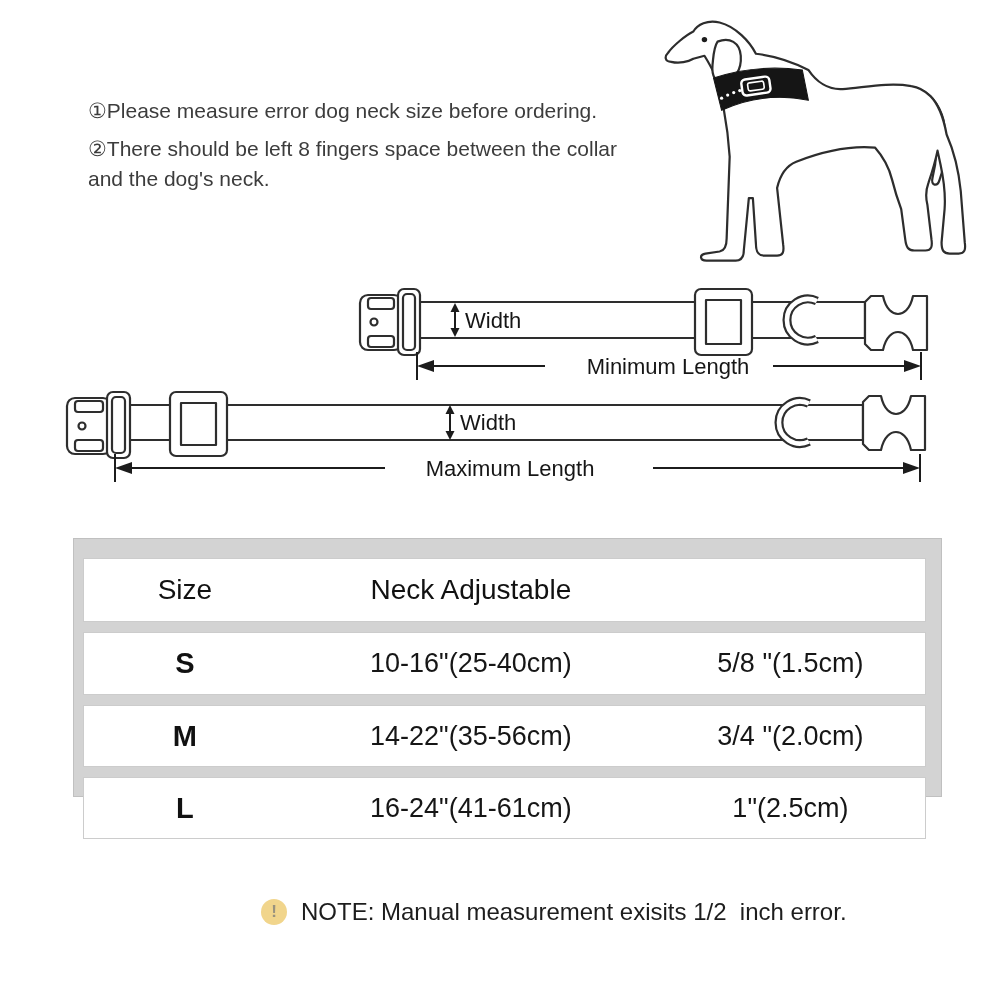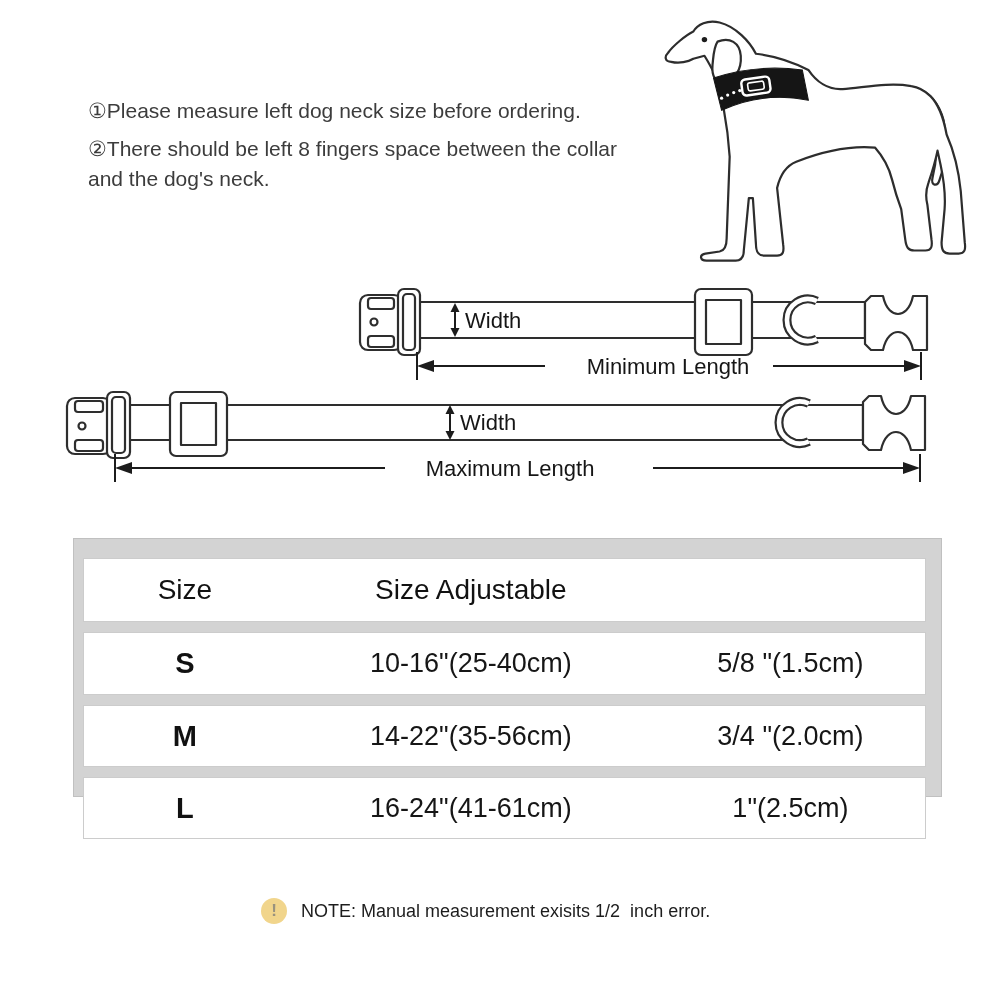--- a/index.html
+++ b/index.html
@@ -33,29 +33,29 @@
   .c3{width:32%;}
   .trow.header .cell{font-size:28px;color:#111;}
   .size-cell{font-size:29px;font-weight:bold;color:#111;}
   .data-cell{font-size:27px;color:#161616;}
 
   
   .note{position:absolute;left:261px;top:898px;display:flex;align-items:center;}
   .note-icon{width:26px;height:26px;border-radius:50%;background:#f1d58c;
              display:flex;align-items:center;justify-content:center;
              font-size:17px;font-weight:bold;color:#99927e;flex:0 0 auto;}
-  .note-text{margin-left:14px;font-size:18px;color:#1d1d1d;white-space:pre-wrap;}
+  .note-text{margin-left:14px;font-size:24px;color:#1d1d1d;white-space:pre-wrap;}
 </style>
 </head>
 <body>
 
 <div id="stage">
 
   <div class="instructions">
-    <p>①Please measure left dog neck size before ordering.</p>
+    <p>①Please measure error dog neck size before ordering.</p>
     <p>②There should be left 8 fingers space between the collar and the dog's neck.</p>
   </div>
 
   <svg class="dog-svg" width="335" height="255" viewBox="0 0 332 250">
     <g fill="#ffffff" stroke="#2d2d2d" stroke-width="2.2" stroke-linejoin="round" stroke-linecap="round">
 
       <path d="M 256 75 C 272 79 282 92 286 108 C 290 128 288 150 282 167 C 280 174 273 173 275 165
            C 279 149 280 130 277 114 C 274 99 268 88 257 83 Z"></path>
 
       <path d="M 38 20
@@ -159,21 +159,21 @@
       <line x1="598" y1="80" x2="850" y2="80"></line>
       <polygon points="865,80 848,74 848,86" stroke="none"></polygon>
       <line x1="865" y1="66" x2="865" y2="94"></line>
     </g>
     <text x="455" y="88" font-size="22" text-anchor="middle">Maximum Length</text>
   </svg>
 
   <div class="size-table">
     <div class="trow header">
       <div class="cell c1">Size</div>
-      <div class="cell c2">Size Adjustable</div>
+      <div class="cell c2">Neck Adjustable</div>
     </div>
     <div class="trow r1">
       <div class="cell c1 size-cell">S</div>
       <div class="cell c2 data-cell">10-16"(25-40cm)</div>
       <div class="cell c3 data-cell">5/8 "(1.5cm)</div>
     </div>
     <div class="trow r2">
       <div class="cell c1 size-cell">M</div>
       <div class="cell c2 data-cell">14-22"(35-56cm)</div>
       <div class="cell c3 data-cell">3/4 "(2.0cm)</div>

